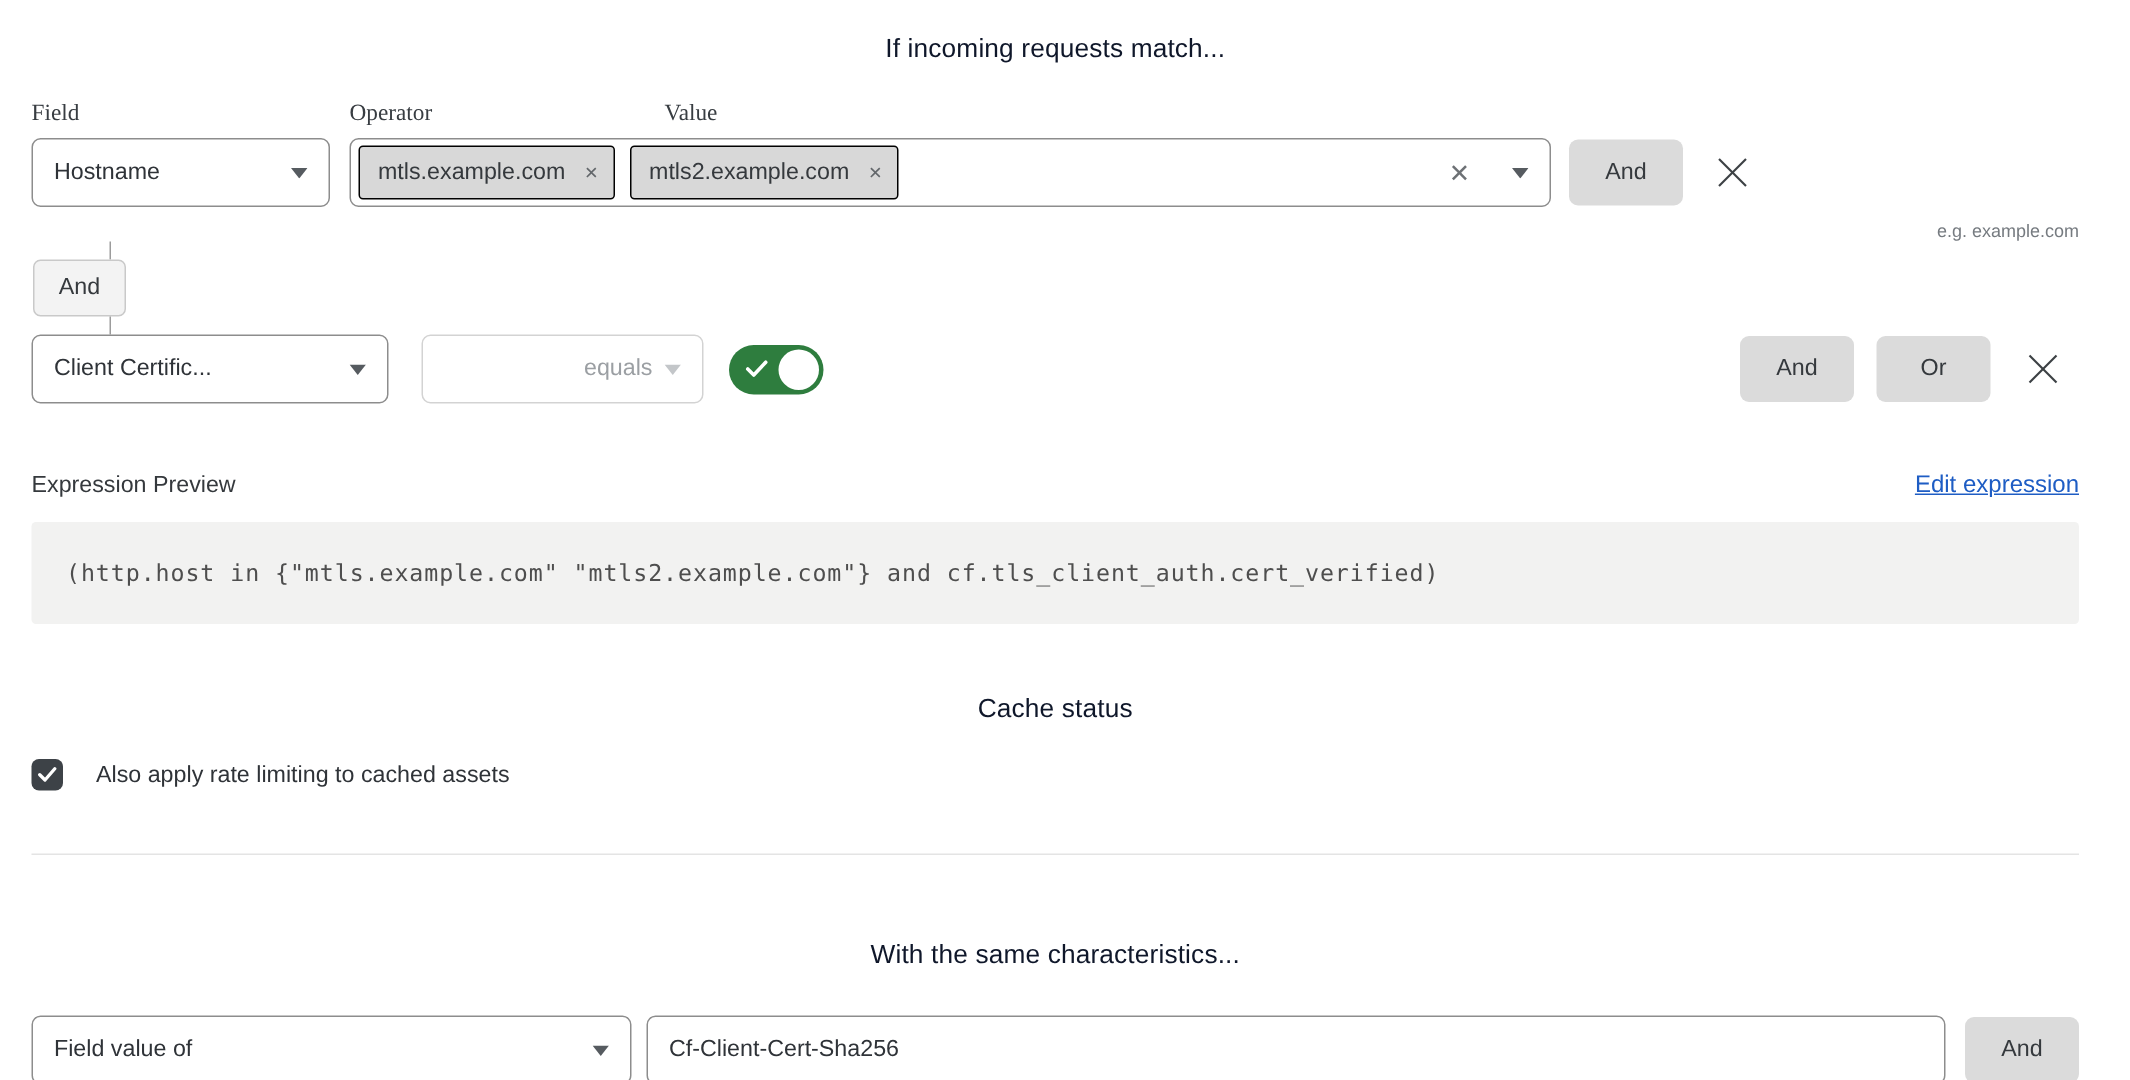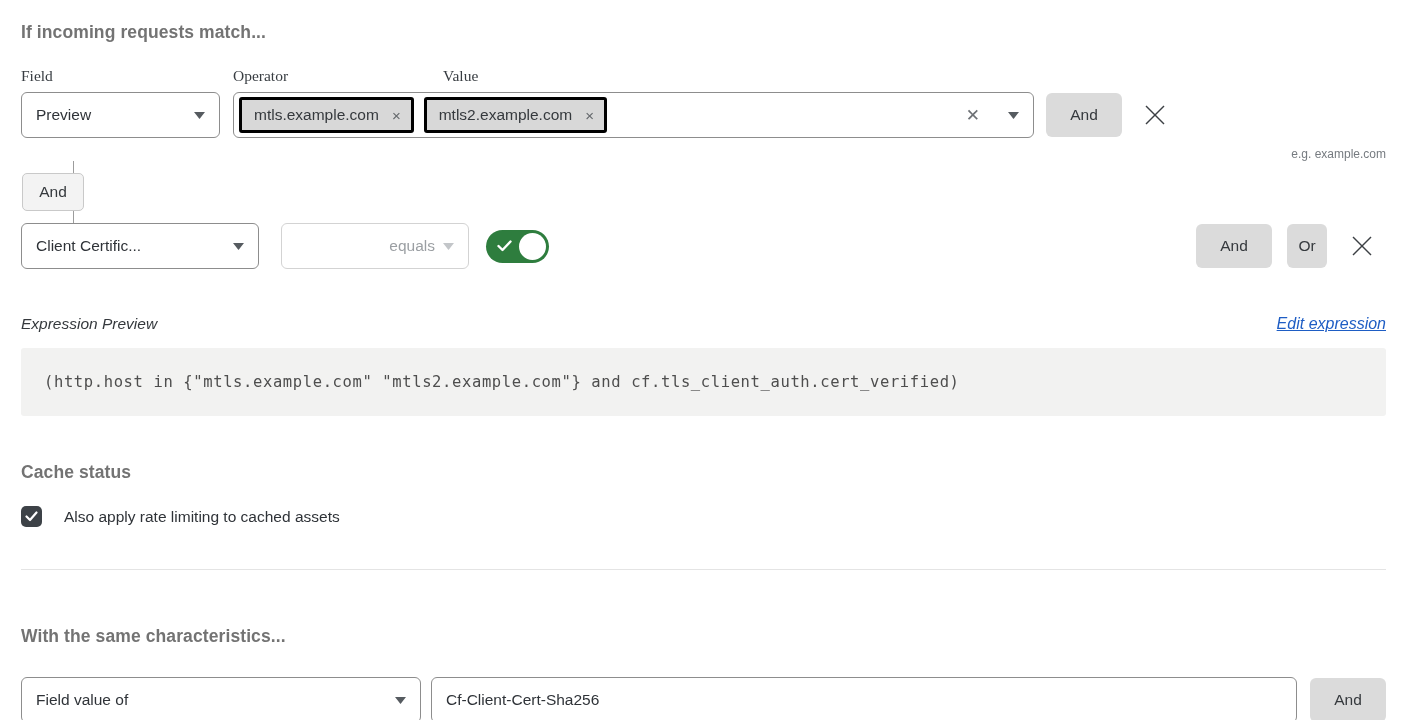--- a/index.html
+++ b/index.html
@@ -4,21 +4,21 @@
 <style>
   * { box-sizing: border-box; margin: 0; padding: 0; }
   html, body { width: 1420px; height: 720px; background: #ffffff; }
   body {
     font-family: "Liberation Sans", "DejaVu Sans", sans-serif;
     color: #303030;
     overflow: hidden;
   }
   .page { width: 1420px; height: 720px; padding: 22px 34px 0 21px; }
 
-  h2.section-title { font-size: 17.5px; font-weight: 700; color: #737373; letter-spacing: .1px; }
+  h2.section-title { font-size: 17.5px; font-weight: 400; color: #0f172a; letter-spacing: .1px; text-align: center; }
 
   
   .col-labels { display: flex; margin-top: 24px; font-size: 15.5px; color: #383d42; font-family: Liberation Serif, serif; }
   .col-labels .lbl-field { width: 212px; }
   .col-labels .lbl-operator { width: 210px; }
 
   
   .select {
     height: 46px; border: 1px solid #8d8d8d; border-radius: 6px; background: #fff;
     display: flex; align-items: center; justify-content: space-between;
@@ -35,36 +35,36 @@
   .sel-field { width: 199px; }
   .sel-operator { width: 197px; margin-left: 13px; }
 
   
   .valuebox {
     width: 801px; height: 46px; margin-left: 13px;
     border: 1px solid #8d8d8d; border-radius: 6px; background: #fff;
     display: flex; align-items: center; padding: 0 14px 0 5px; cursor: text;
   }
   .tag {
-    height: 36px; background: #d8d8d8; border: 3px solid #000000; border-radius: 3px;
+    height: 36px; background: #d8d8d8; border: 1px solid #000000; border-radius: 3px;
     display: flex; align-items: center; padding: 0 10px 0 12px; margin-right: 10px;
     font-size: 15.5px; color: #35393d; white-space: nowrap;
   }
   .tag .tag-x { font-size: 15px; color: #63676b; margin-left: 13px; cursor: pointer; line-height: 1; }
   .value-spacer { flex: 1; }
   .clear-x { font-size: 17px; color: #6d7175; cursor: pointer; margin-right: 20px; line-height: 1; }
 
   
   .btn {
     height: 44px; background: #dbdbdb; border: none; border-radius: 6px;
     font-family: inherit; font-size: 15.5px; color: #35393d; cursor: pointer;
     display: inline-flex; align-items: center; justify-content: center;
   }
   .btn-and { width: 76px; }
-  .btn-or { width: 40px; }
+  .btn-or { width: 76px; }
 
   .close-x { width: 22px; height: 22px; cursor: pointer; flex: none; }
   .close-x line { stroke: #3c4044; stroke-width: 1.4; }
 
   .helper { margin-left: 422px; margin-top: 9px; font-size: 12px; color: #767b80; text-align: right; }
 
   
   .connector { margin-left: 0; }
   .vline { width: 1px; height: 12px; background: #9c9c9c; margin-left: 52px; }
   .chip-and {
@@ -83,21 +83,21 @@
     width: 63px; height: 33px; border-radius: 17px; margin-left: 17px;
     display: flex; align-items: center; cursor: pointer; position: relative;
   }
   .toggle .knob {
     position: absolute; right: 3px; top: 3px; width: 27px; height: 27px;
     background: #fff; border-radius: 50%;
   }
   .toggle svg.check { margin-left: 11px; }
 
   
-  .expr-head { display: flex; justify-content: space-between; align-items: baseline; margin-top: 46px; font-style: italic; }
+  .expr-head { display: flex; justify-content: space-between; align-items: baseline; margin-top: 46px; }
   .expr-label { font-size: 15.5px; color: #35393d; }
   .edit-link { font-size: 16px; color: #1e5dc4; text-decoration: underline; cursor: pointer; }
   .code-block {
     margin-top: 15px; height: 68px; background: #f2f2f1; border-radius: 3px;
     display: flex; align-items: center; padding-left: 23px;
   }
   .code-block code {
     font-family: "DejaVu Sans Mono", "Liberation Mono", monospace;
     font-size: 15.5px; color: #4e4e4e; letter-spacing: .04em; white-space: pre;
   }
@@ -137,21 +137,21 @@
   <h2 class="section-title">If incoming requests match...</h2>
 
   <div class="col-labels">
     <div class="lbl-field">Field</div>
     <div class="lbl-operator">Operator</div>
     <div class="lbl-value">Value</div>
   </div>
 
   <div class="row row1">
     <div class="select sel-field">
-      <span>Preview</span>
+      <span>Hostname</span>
       <svg class="caret" viewBox="0 0 11 7">
           <polygon points="0,0 11,0 5.5,7"></polygon>
         </svg>
     </div>
     <div class="valuebox">
       <span class="tag">
         <span>mtls.example.com</span>
         <span class="tag-x">×</span>
       </span>
       <span class="tag">

